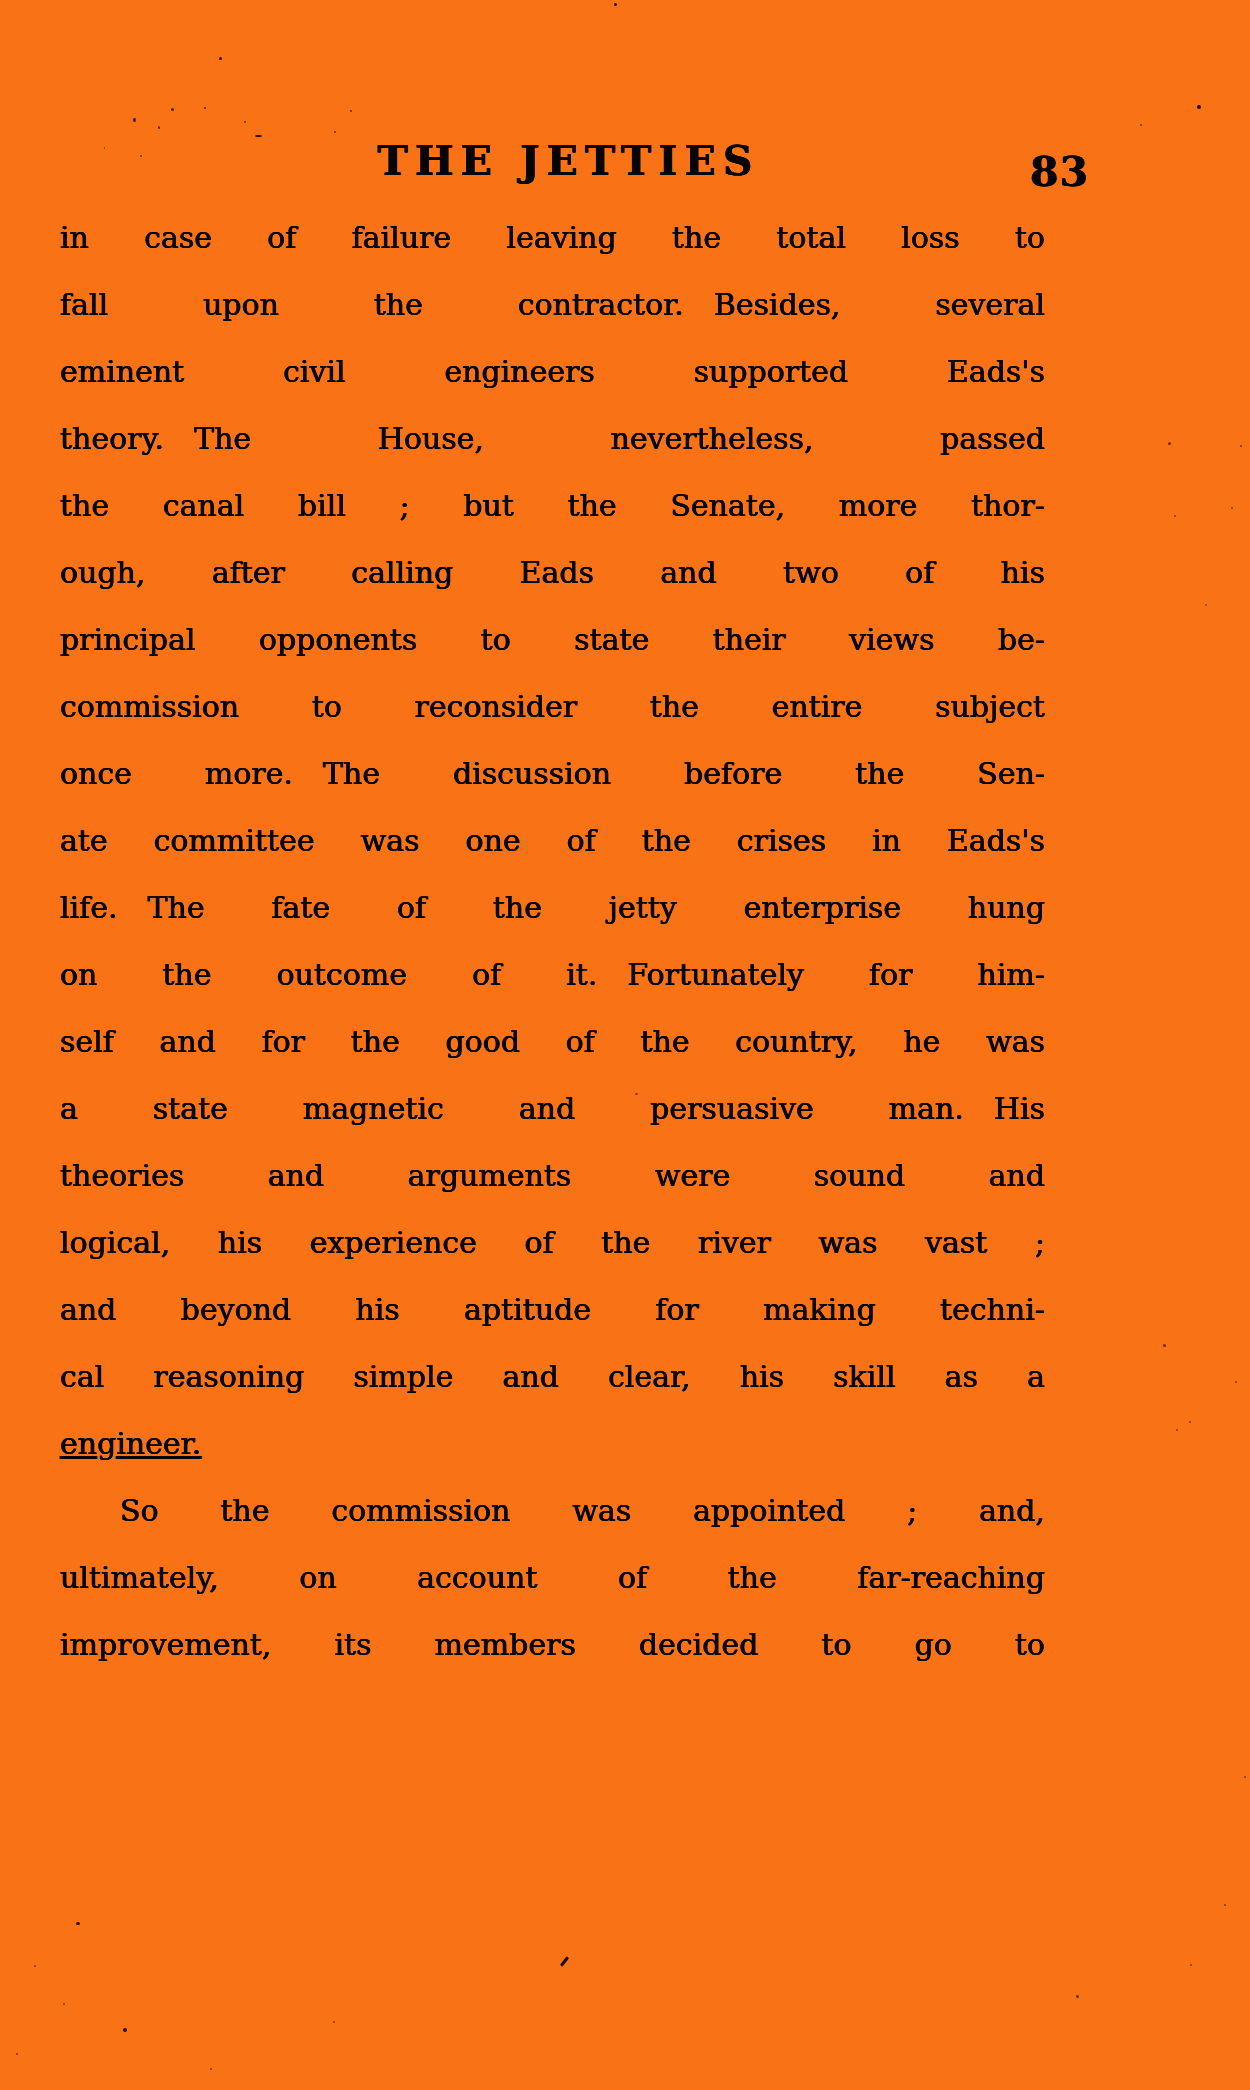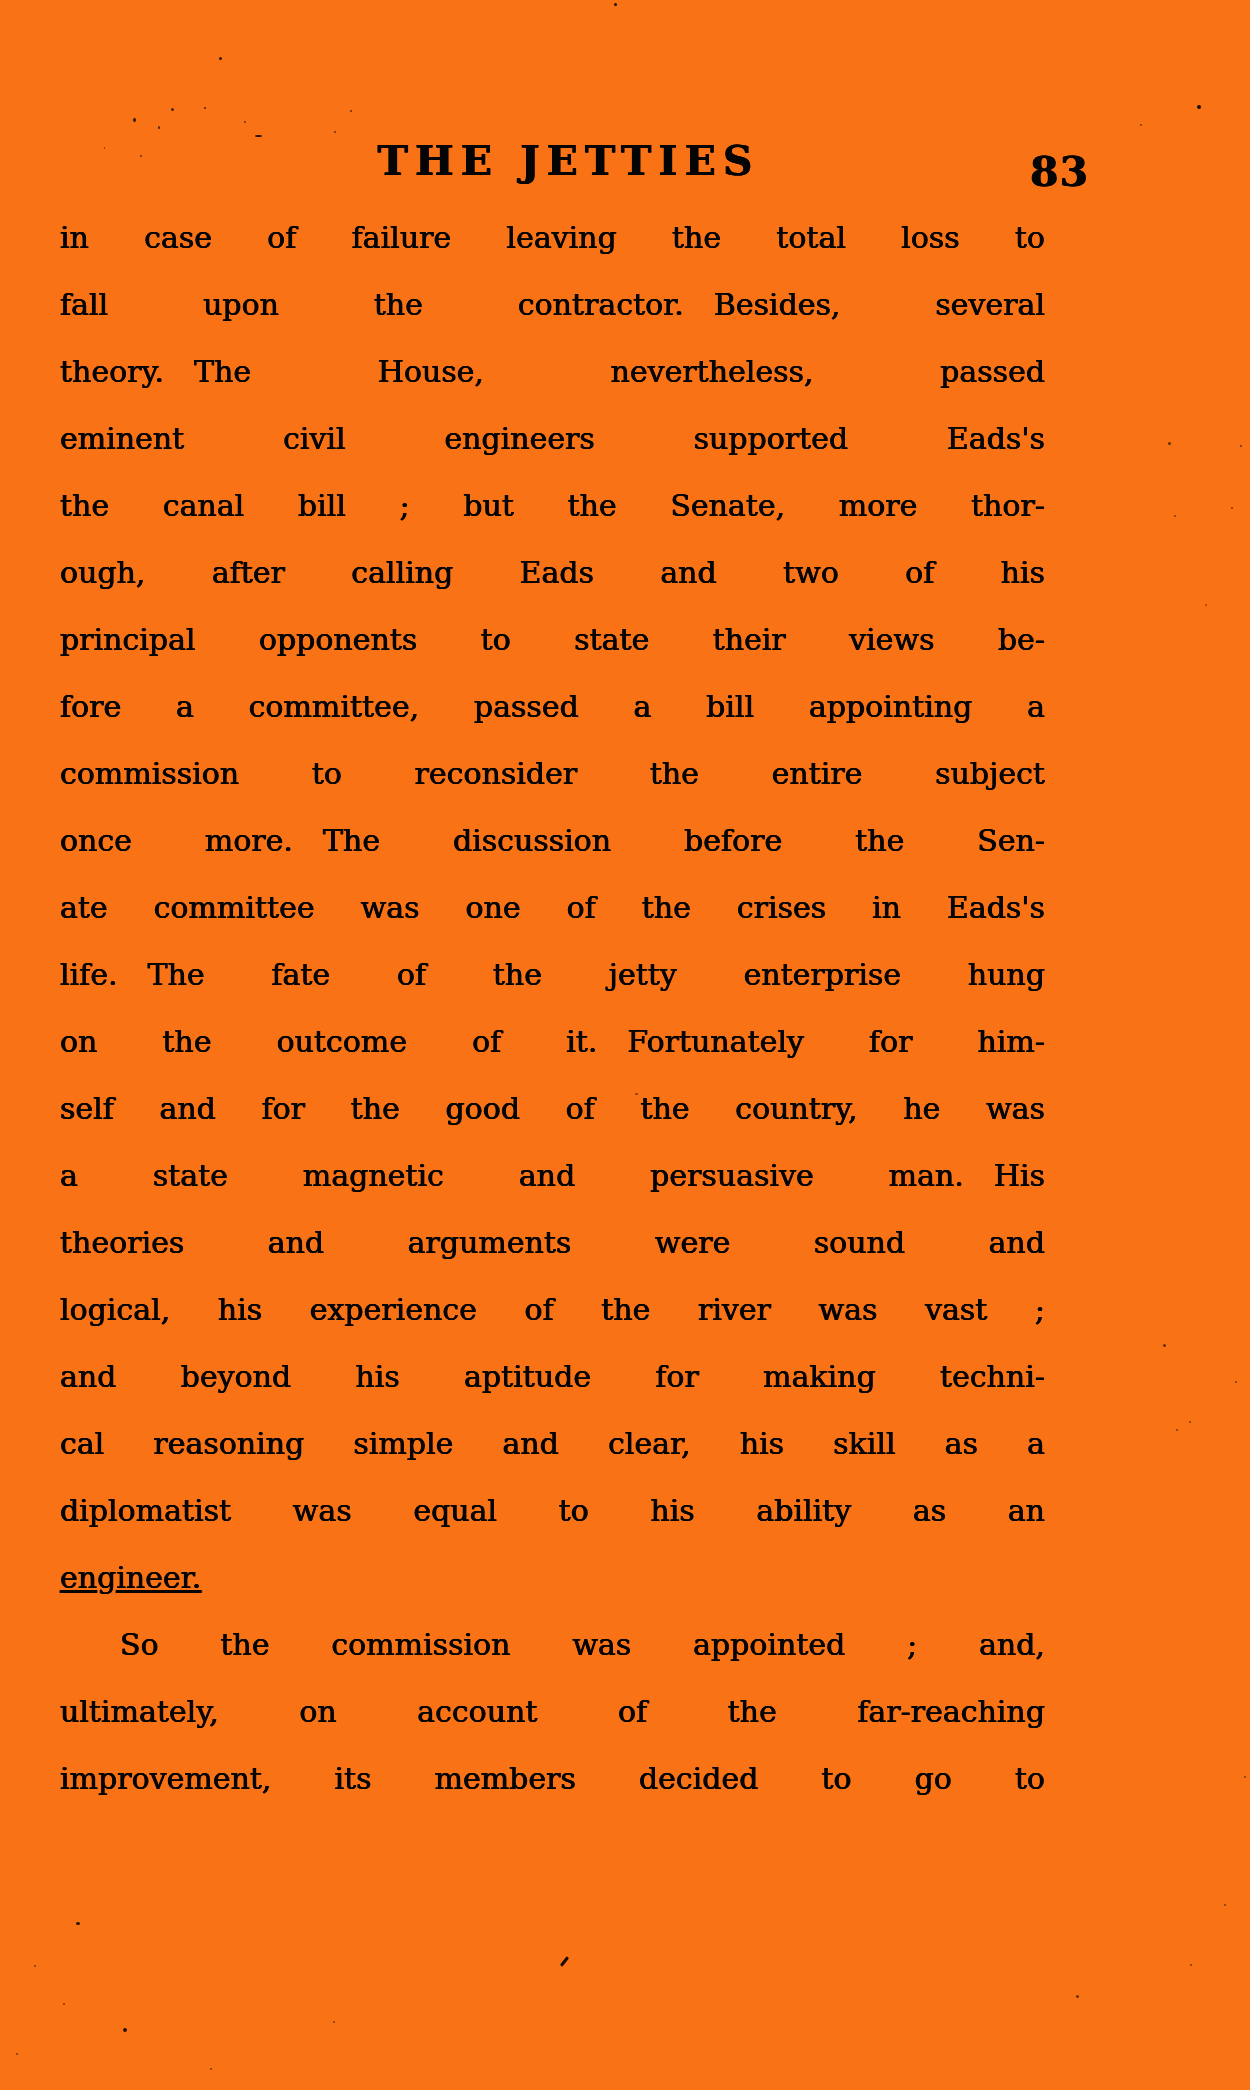--- a/index.html
+++ b/index.html
@@ -80,38 +80,36 @@
 
   <div class="running-head">
     <span>THE JETTIES</span>
   </div>
 
   <div class="page-number">83</div>
 
   <div class="text-block">
       <div class="line">in case of failure leaving the total loss to</div>
       <div class="line">fall upon the contractor. Besides, several</div>
+      <div class="line">eminent civil engineers supported Eads's</div>
       <div class="line">theory. The House, nevertheless, passed</div>
-      <div class="line">eminent civil engineers supported Eads's</div>
       <div class="line">the canal bill ; but the Senate, more thor-</div>
       <div class="line">ough, after calling Eads and two of his</div>
       <div class="line">principal opponents to state their views be-</div>
-      <div class="line">fore a committee, passed a bill appointing a</div>
       <div class="line">commission to reconsider the entire subject</div>
       <div class="line">once more. The discussion before the Sen-</div>
       <div class="line">ate committee was one of the crises in Eads's</div>
       <div class="line">life. The fate of the jetty enterprise hung</div>
       <div class="line">on the outcome of it. Fortunately for him-</div>
       <div class="line">self and for the good of the country, he was</div>
       <div class="line">a state magnetic and persuasive man. His</div>
       <div class="line">theories and arguments were sound and</div>
       <div class="line">logical, his experience of the river was vast ;</div>
       <div class="line">and beyond his aptitude for making techni-</div>
       <div class="line">cal reasoning simple and clear, his skill as a</div>
-      <div class="line">diplomatist was equal to his ability as an</div>
       <div class="line flush">engineer.</div>
       <div class="line indent">So the commission was appointed ; and,</div>
       <div class="line">ultimately, on account of the far-reaching</div>
       <div class="line">improvement, its members decided to go to</div>
     </div>
 
   <div class="speckles">
       <i class="speck" style="left: 614px; top: 3px; width: 3px; height: 3px; opacity: 0.9;"></i>
       <i class="speck" style="left: 219px; top: 57px; width: 3px; height: 3px; opacity: 0.8;"></i>
       <i class="speck" style="left: 171px; top: 108px; width: 3px; height: 3px; opacity: 0.7;"></i>

